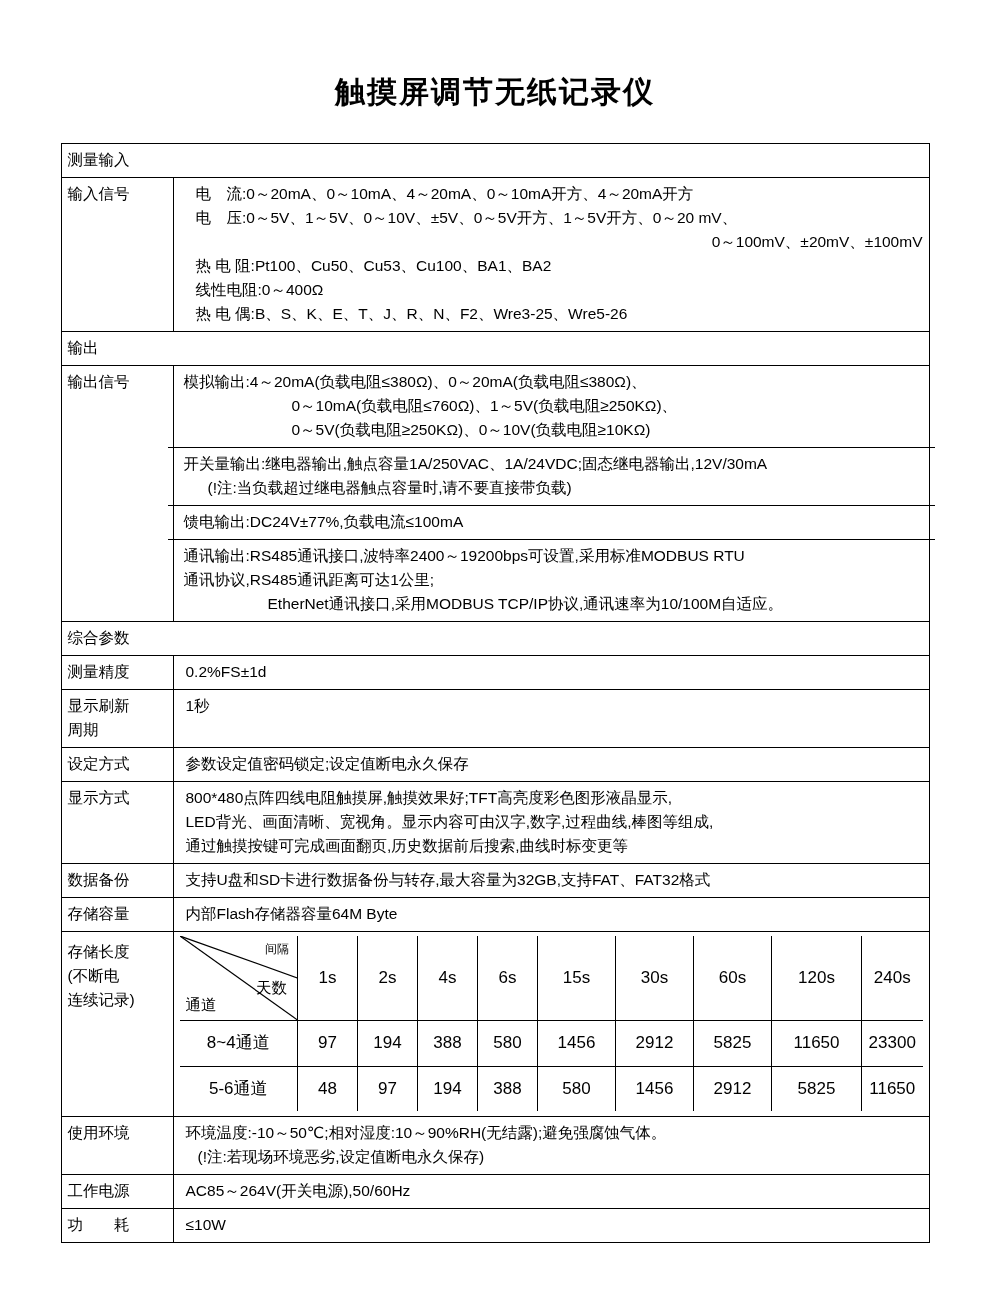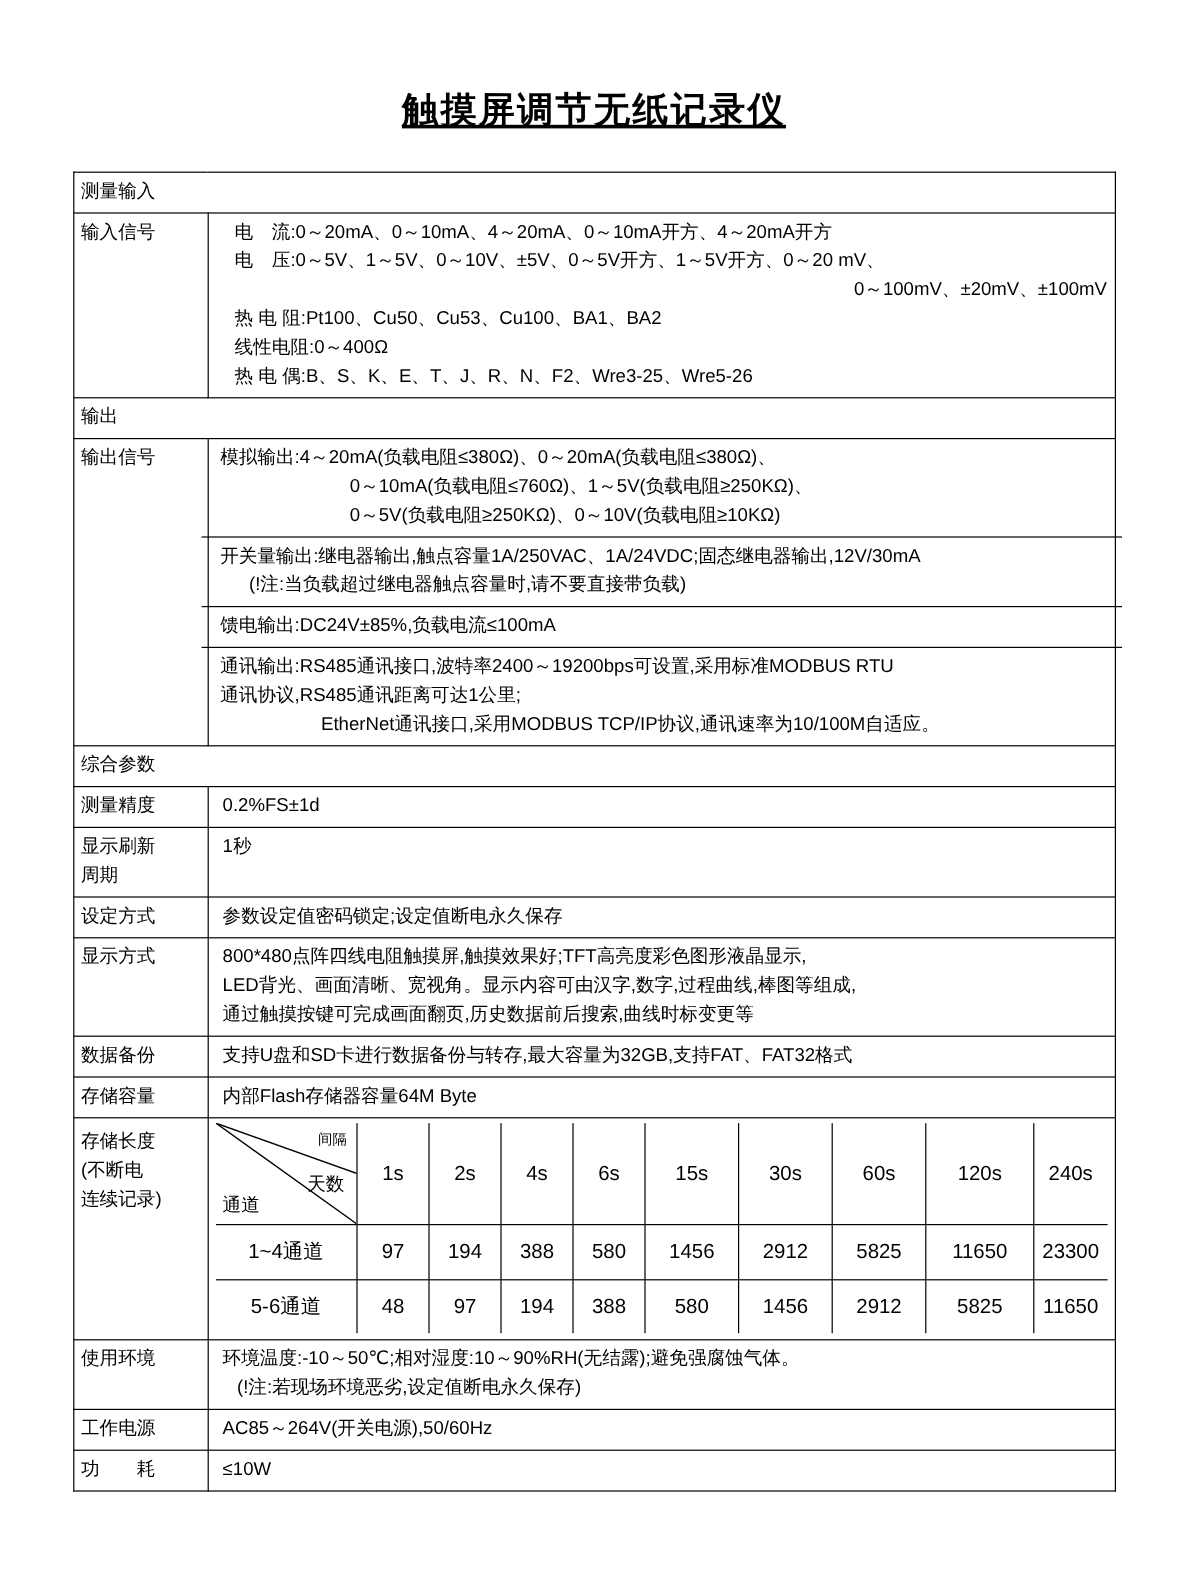--- a/index.html
+++ b/index.html
@@ -15,21 +15,20 @@
     position: relative;
   }
   .page-title {
     text-align: center;
     font-size: 30px;
     font-weight: bold;
     letter-spacing: 2px;
     margin: 0;
     padding-top: 72px;
     padding-bottom: 30px;
-    text-decoration: underline;
   }
   table.spec {
     border-collapse: collapse;
     width: 869px;
     margin: 0 auto;
     table-layout: fixed;
   }
   table.spec td {
     border: 1px solid #000000;
     vertical-align: top;
@@ -181,21 +180,21 @@
         <div class="sub-block" style="padding:4px 6px 5px 16px">
           <span class="hang">模拟输出:4～20mA(负载电阻≤380Ω)、0～20mA(负载电阻≤380Ω)、</span>
           <span class="hang-in2">0～10mA(负载电阻≤760Ω)、1～5V(负载电阻≥250KΩ)、</span>
           <span class="hang-in2">0～5V(负载电阻≥250KΩ)、0～10V(负载电阻≥10KΩ)</span>
         </div>
         <div class="sub-block" style="padding:4px 6px 5px 16px">
           <span class="hang">开关量输出:继电器输出,触点容量1A/250VAC、1A/24VDC;固态继电器输出,12V/30mA</span>
           <span class="hang-in3" style="padding-left:24px">(!注:当负载超过继电器触点容量时,请不要直接带负载)</span>
         </div>
         <div class="sub-block" style="padding:4px 6px 5px 16px">
-          <span class="hang">馈电输出:DC24V±85%,负载电流≤100mA</span>
+          <span class="hang">馈电输出:DC24V±77%,负载电流≤100mA</span>
         </div>
         <div class="sub-block" style="padding:4px 6px 5px 16px">
           <span class="hang">通讯输出:RS485通讯接口,波特率2400～19200bps可设置,采用标准MODBUS RTU</span>
           <span class="hang">通讯协议,RS485通讯距离可达1公里;</span>
           <span class="hang-in2" style="padding-left:84px">EtherNet通讯接口,采用MODBUS TCP/IP协议,通讯速率为10/100M自适应。</span>
         </div>
       </td>
     </tr>
 
     <tr>
@@ -268,21 +267,21 @@
               <td>2s</td>
               <td>4s</td>
               <td>6s</td>
               <td>15s</td>
               <td>30s</td>
               <td>60s</td>
               <td>120s</td>
               <td>240s</td>
             </tr>
             <tr>
-              <td class="rowhead">1~4通道</td>
+              <td class="rowhead">8~4通道</td>
               <td class="numcell">97</td>
               <td class="numcell">194</td>
               <td class="numcell">388</td>
               <td class="numcell">580</td>
               <td class="numcell">1456</td>
               <td class="numcell">2912</td>
               <td class="numcell">5825</td>
               <td class="numcell">11650</td>
               <td class="numcell">23300</td>
             </tr>

